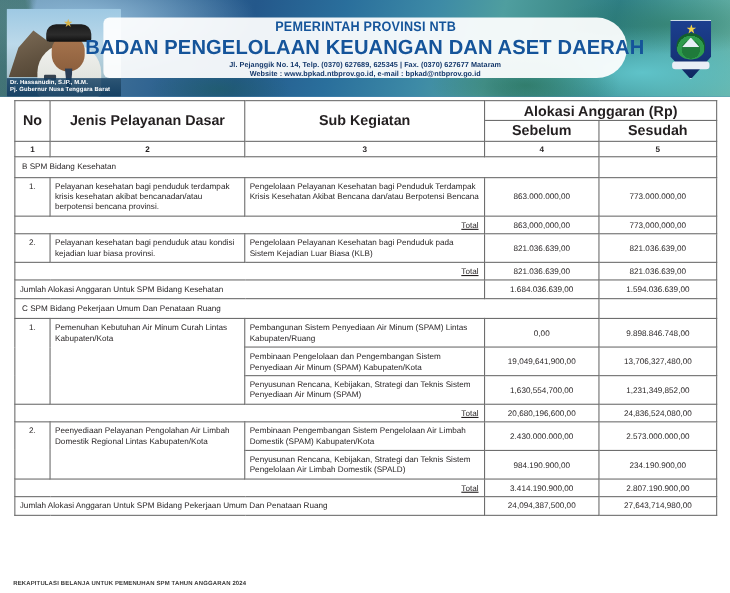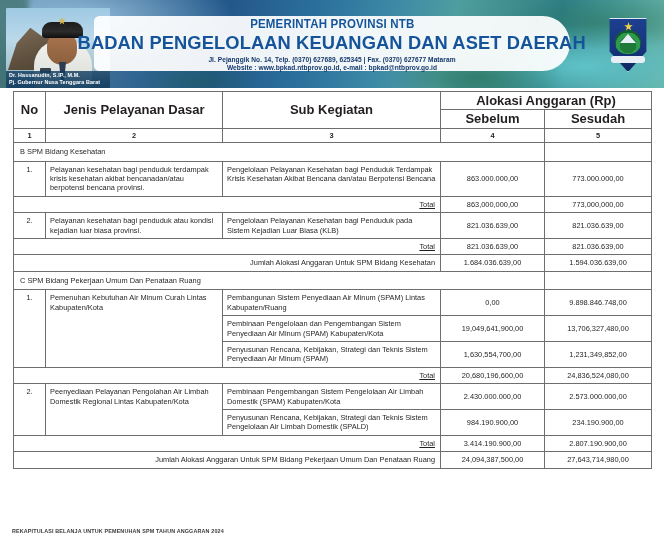--- a/index.html
+++ b/index.html
@@ -248,21 +248,20 @@
     padding: 4px 4px 4px 6px;
     vertical-align: middle;
   }
   .total-label {
     text-align: right;
     vertical-align: middle;
     padding-right: 5px;
     text-decoration: underline;
   }
   .grand-label {
-    text-align: right;
     vertical-align: middle;
     padding-right: 5px;
   }
   .blank-cell { border: 1px solid #6e6e6e; }
 
   .footer-note {
     position: absolute;
     left: 12px; bottom: 5px;
     font-size: 5.4px;
     font-weight: bold;

